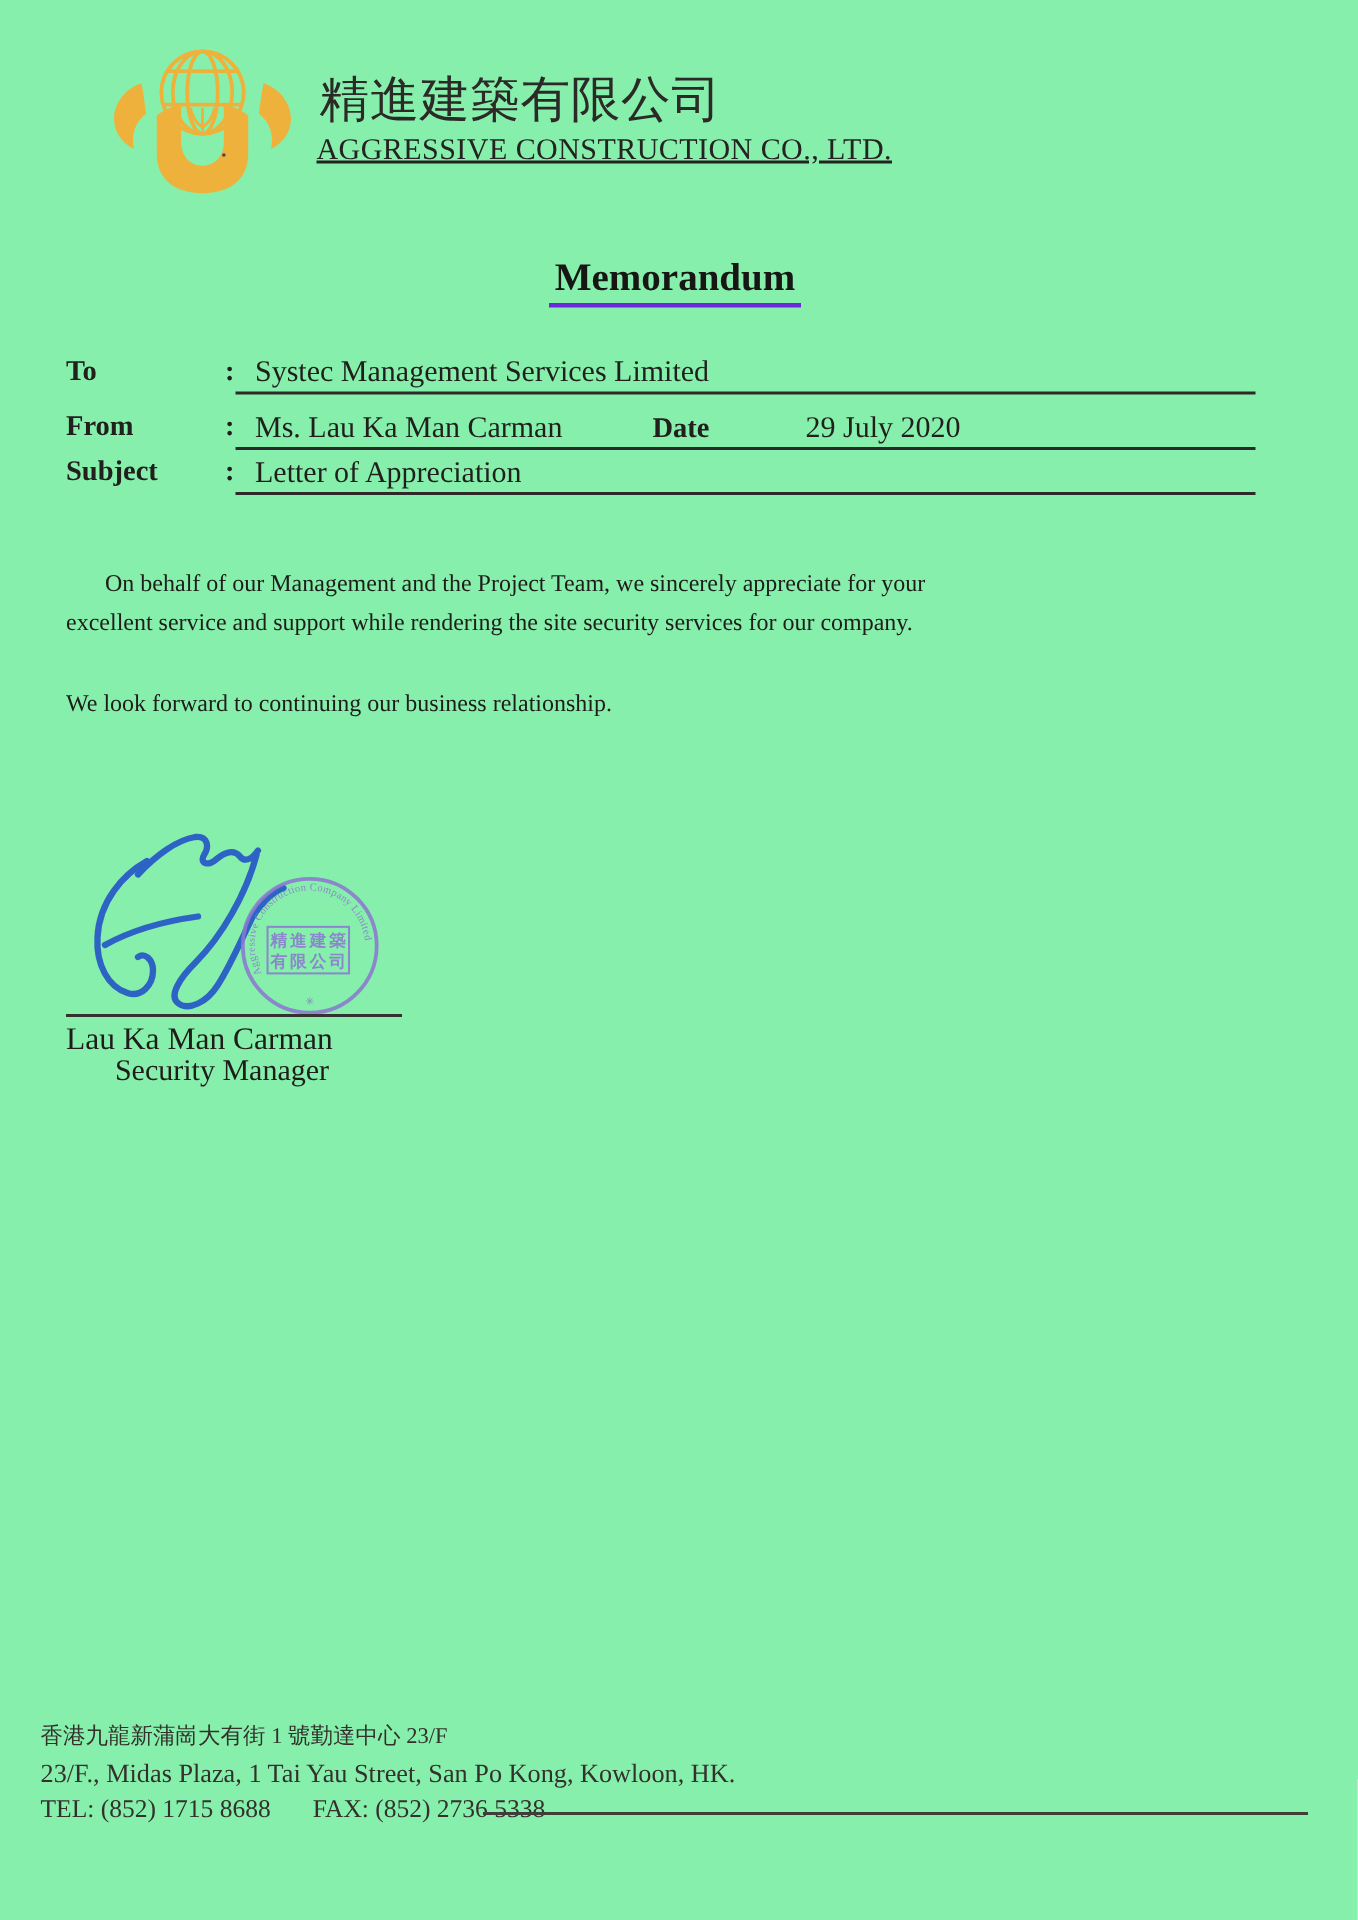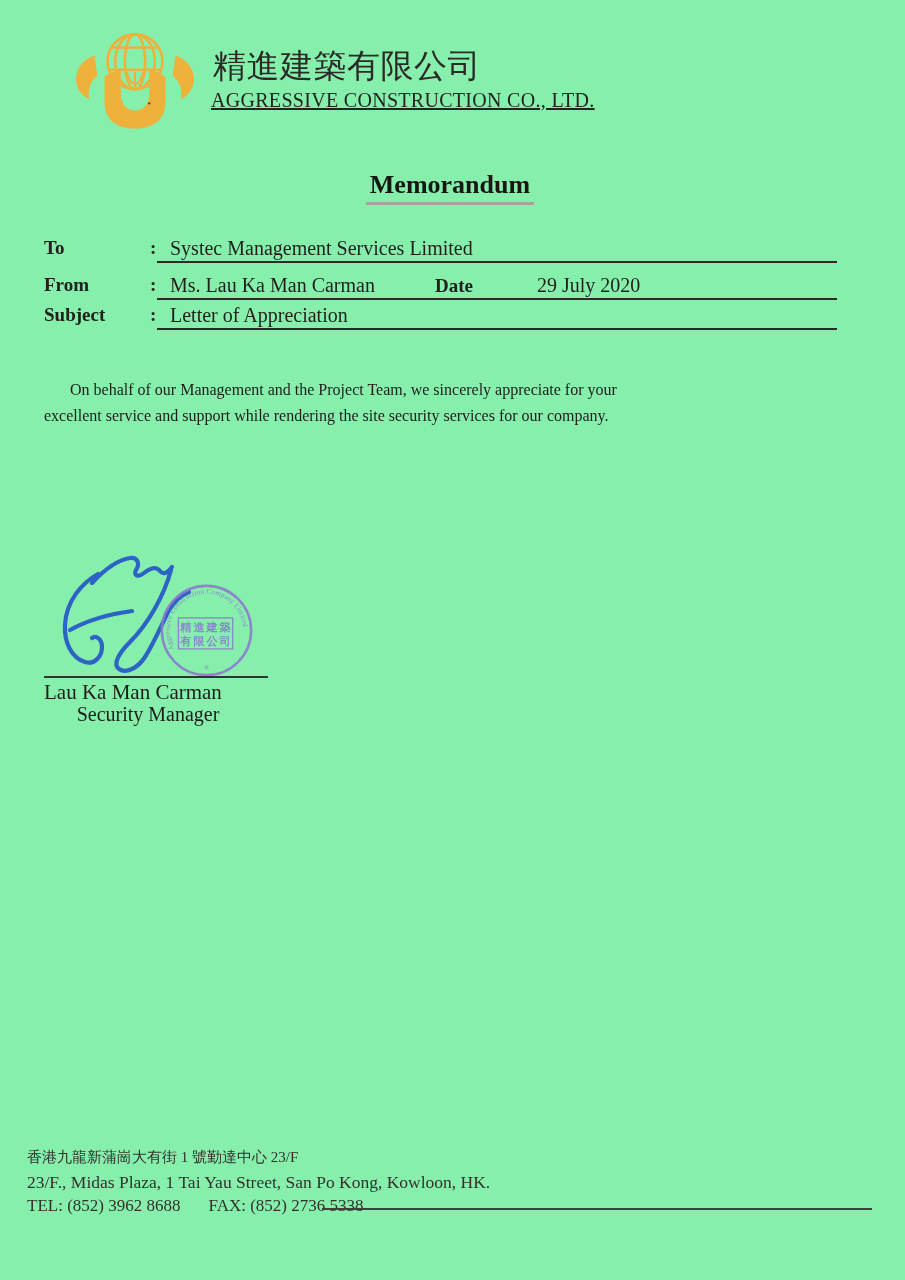--- a/index.html
+++ b/index.html
@@ -26,21 +26,21 @@
   }
   .company-en{
     position:absolute;left:211px;top:89px;
     font-size:20px;letter-spacing:0.3px;color:#242320;white-space:nowrap;text-decoration:underline;
   }
 
   
   .memo-title-wrap{position:absolute;left:330px;top:170px;width:240px;text-align:center;}
   .memo-title{
     display:inline-block;font-size:26px;font-weight:bold;
-    border-bottom:3px solid #a3a3a3;padding:0 4px 2px 4px;color:#171614;
+    border-bottom:3px solid #6d28d9;padding:0 4px 2px 4px;color:#171614;
   }
 
   
   .field-row{position:absolute;left:0;width:905px;height:26px;}
   .field-label{position:absolute;left:44px;top:0;font-weight:bold;font-size:19px;color:#21201d;}
   .field-colon{position:absolute;left:150px;top:0;font-size:19px;font-weight:bold;}
   .field-line{
     position:absolute;left:157px;top:0;width:680px;height:24px;
     border-bottom:2px solid #2b2a28;
   }
@@ -134,20 +134,21 @@
     <span class="field-colon">:</span>
     <span class="field-line">
       <span class="field-value">Letter of Appreciation</span>
     </span>
   </div>
 
   <div class="body-par" style="top:377px">
     <span class="body-line indent">On behalf of our Management and the Project Team, we sincerely appreciate for your</span>
     <span class="body-line">excellent service and support while rendering the site security services for our company.</span>
   </div>
+  <div class="body-par" style="top:457px">We look forward to continuing our business relationship.</div>
 
   <svg class="sig-svg" viewBox="0 0 210 140" aria-hidden="true">
     <g fill="none" stroke="var(--ink-blue,#2e63c6)" stroke-width="4.2" stroke-linecap="round" stroke-linejoin="round">
       <path d="M 46,26 C 30,35 14,53 13,77 C 12,95 20,110 33,114 C 42,117 50,109 50,99 C 50,91 44,87 40,90"></path>
       <path d="M 40,35 C 52,22 66,12 78,10 C 86,9 88,16 84,22 C 81,27 86,30 92,25 C 98,20 104,18 108,23 C 111,27 116,25 120,19"></path>
       <path d="M 119,22 C 112,48 96,76 78,94 C 68,104 60,116 67,121 C 74,126 86,120 93,109 C 102,95 110,76 116,64 C 121,55 129,47 137,44"></path>
       <path d="M 18,82 C 36,72 58,66 80,63"></path>
     </g>
   </svg>
 
@@ -165,17 +166,17 @@
     </g>
   </svg>
 
   <div class="sig-rule"></div>
   <div class="sig-name">Lau Ka Man Carman</div>
   <div class="sig-title">Security Manager</div>
 
   <div class="footer-line footer-zh">香港九龍新蒲崗大有街 1 號勤達中心 23/F</div>
   <div class="footer-line footer-en">23/F., Midas Plaza, 1 Tai Yau Street, San Po Kong, Kowloon, HK.</div>
   <div class="footer-line footer-tel">
-    <span class="tel">TEL: (852) 3962 8688</span><span class="fax">FAX: (852) 2736 5338</span>
+    <span class="tel">TEL: (852) 1715 8688</span><span class="fax">FAX: (852) 2736 5338</span>
   </div>
   <div class="footer-rule"></div>
 
 </div>
 
 </body></html>

